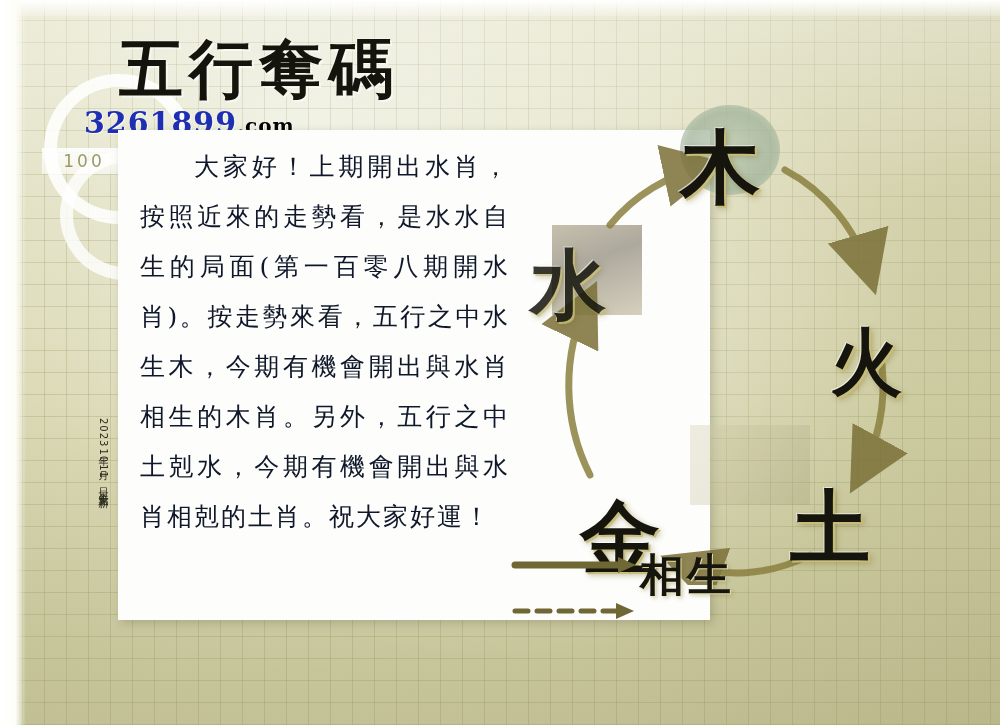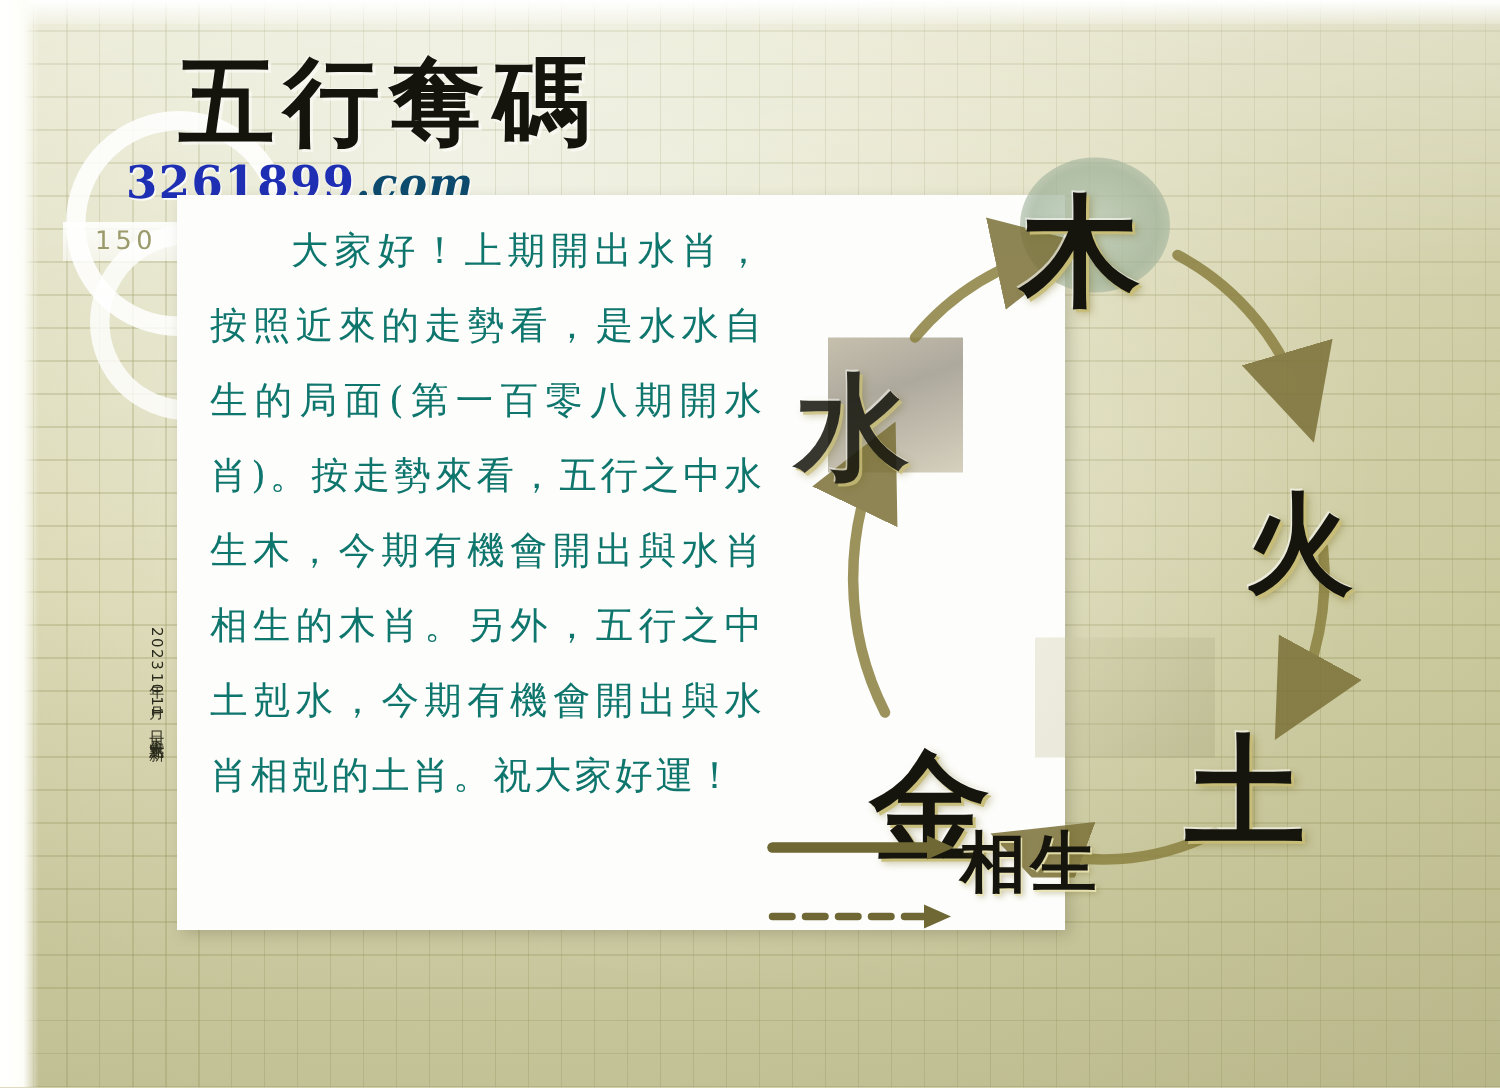--- a/index.html
+++ b/index.html
@@ -63,41 +63,41 @@
     margin-left:37px;
   }
   .domain{
     position:absolute;left:84px;top:105px;
     font-family:"DejaVu Serif","Liberation Serif",serif;
     font-size:30px;font-weight:bold;letter-spacing:1px;
     color:#1f2fb4;
     text-shadow:1px 1px 0 rgba(255,255,255,0.8);
     white-space:nowrap;
   }
-  .domain .tld{color:#0c4a6e;font-size:28px;font-style:italic;}
+  .domain .tld{color:#000000;font-size:20px;}
 
   
   .page-num{
     position:absolute;left:42px;top:148px;width:84px;height:26px;
     display:flex;align-items:center;justify-content:center;
     font-family:"DejaVu Sans","Liberation Sans",sans-serif;
     font-size:17px;color:#9a9a6a;letter-spacing:3px;
     background:linear-gradient(180deg,rgba(255,255,255,0.9),rgba(255,255,255,0.55));
   }
 
   
   .card{
     position:absolute;left:118px;top:130px;width:592px;height:490px;
     background:#fdfdfb;
     box-shadow:3px 3px 9px rgba(80,80,50,0.25);
   }
   .article{
     position:absolute;left:140px;top:142px;width:370px;
     font-family:"DejaVu Serif","Liberation Serif",serif;
-    font-size:25px;line-height:50px;color:#0f766e;
+    font-size:25px;line-height:50px;color:#0f172a;
     letter-spacing:2px;
     text-indent:54px;
     text-align:justify;
   }
 
   
   .date-stamp{
     position:absolute;left:96px;top:418px;
     width:14px;
     font-family:"DejaVu Sans","Liberation Sans",sans-serif;
@@ -170,21 +170,21 @@
 <div class="ghost-g"></div>
 <div class="ghost-bar"></div>
 
 <div class="masthead">
   <div class="title">五行奪碼</div>
 </div>
 <div class="domain">
   <span>3261899</span><span class="tld">.com</span>
 </div>
 
-<div class="page-num">150</div>
+<div class="page-num">100</div>
 
 <div class="card"></div>
 <div class="article">大家好！上期開出水肖，按照近來的走勢看，是水水自生的局面(第一百零八期開水肖)。按走勢來看，五行之中水生木，今期有機會開出與水肖相生的木肖。另外，五行之中土剋水，今期有機會開出與水肖相剋的土肖。祝大家好運！</div>
 
 <div class="date-stamp">2023年10月11日 下午六點更新</div>
 
 <div class="diagram">
   <div class="photo-blob"></div>
   <div class="photo-blob2"></div>
   <div class="photo-blob3"></div>

